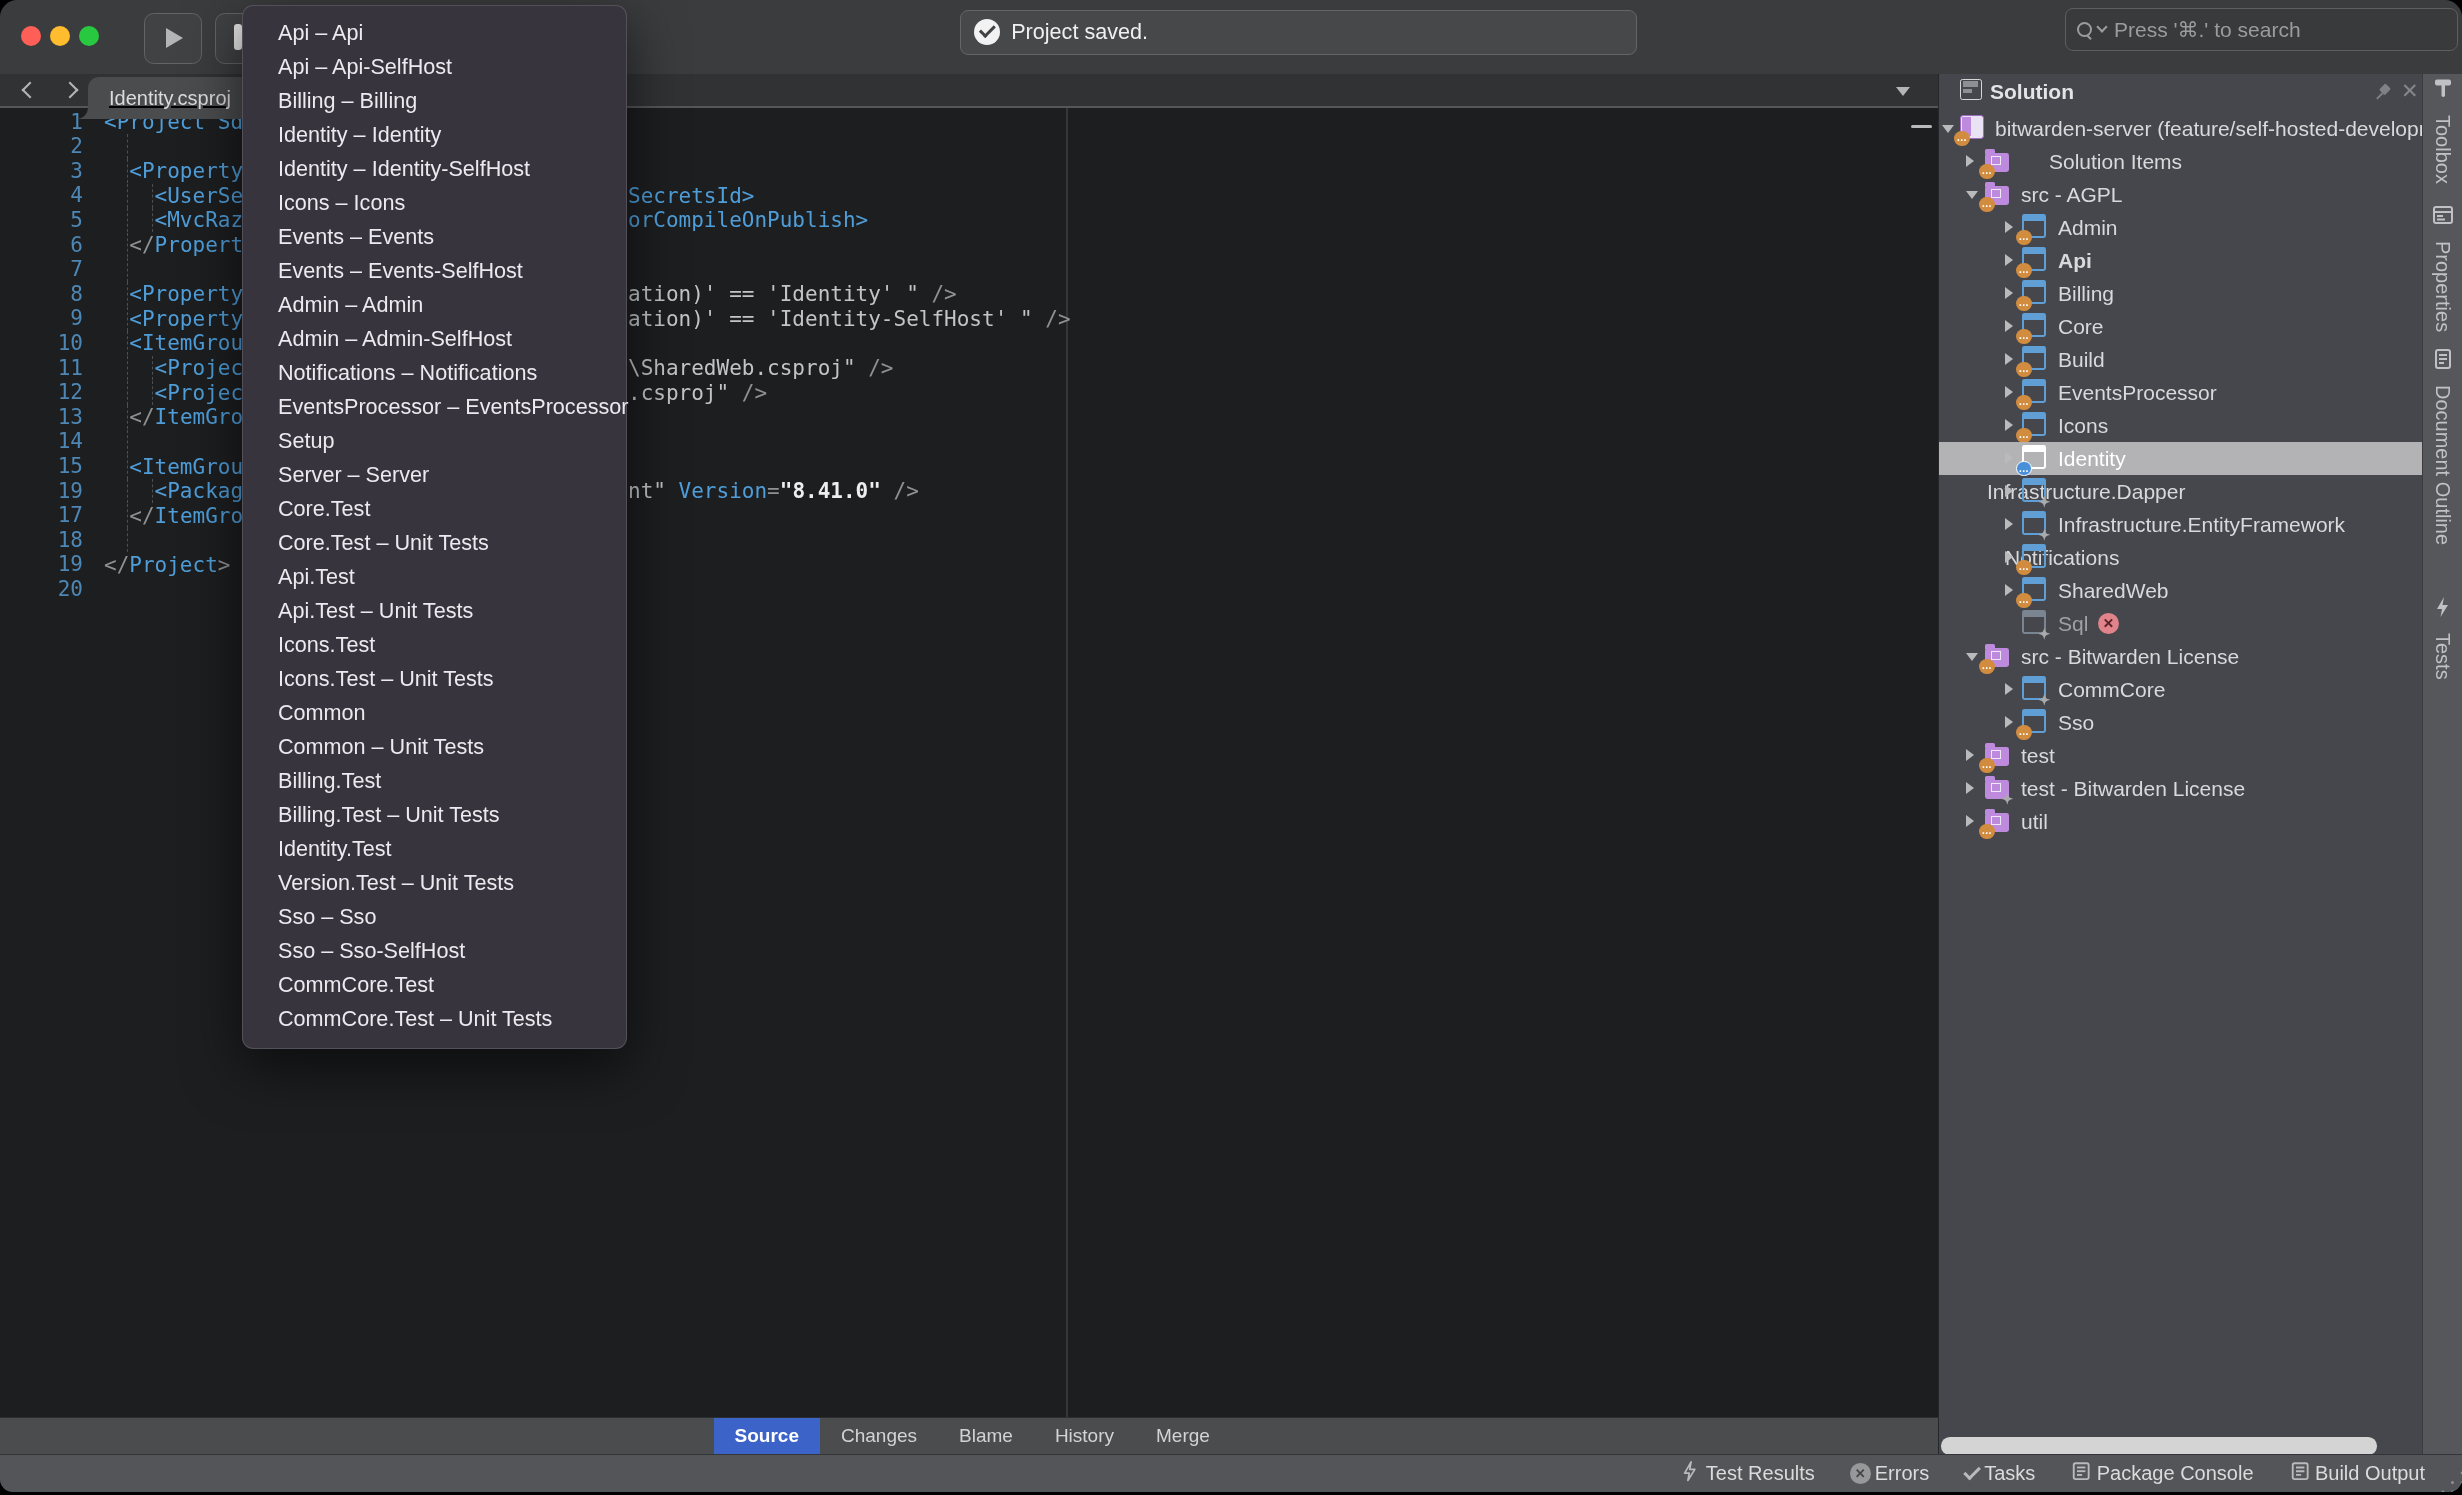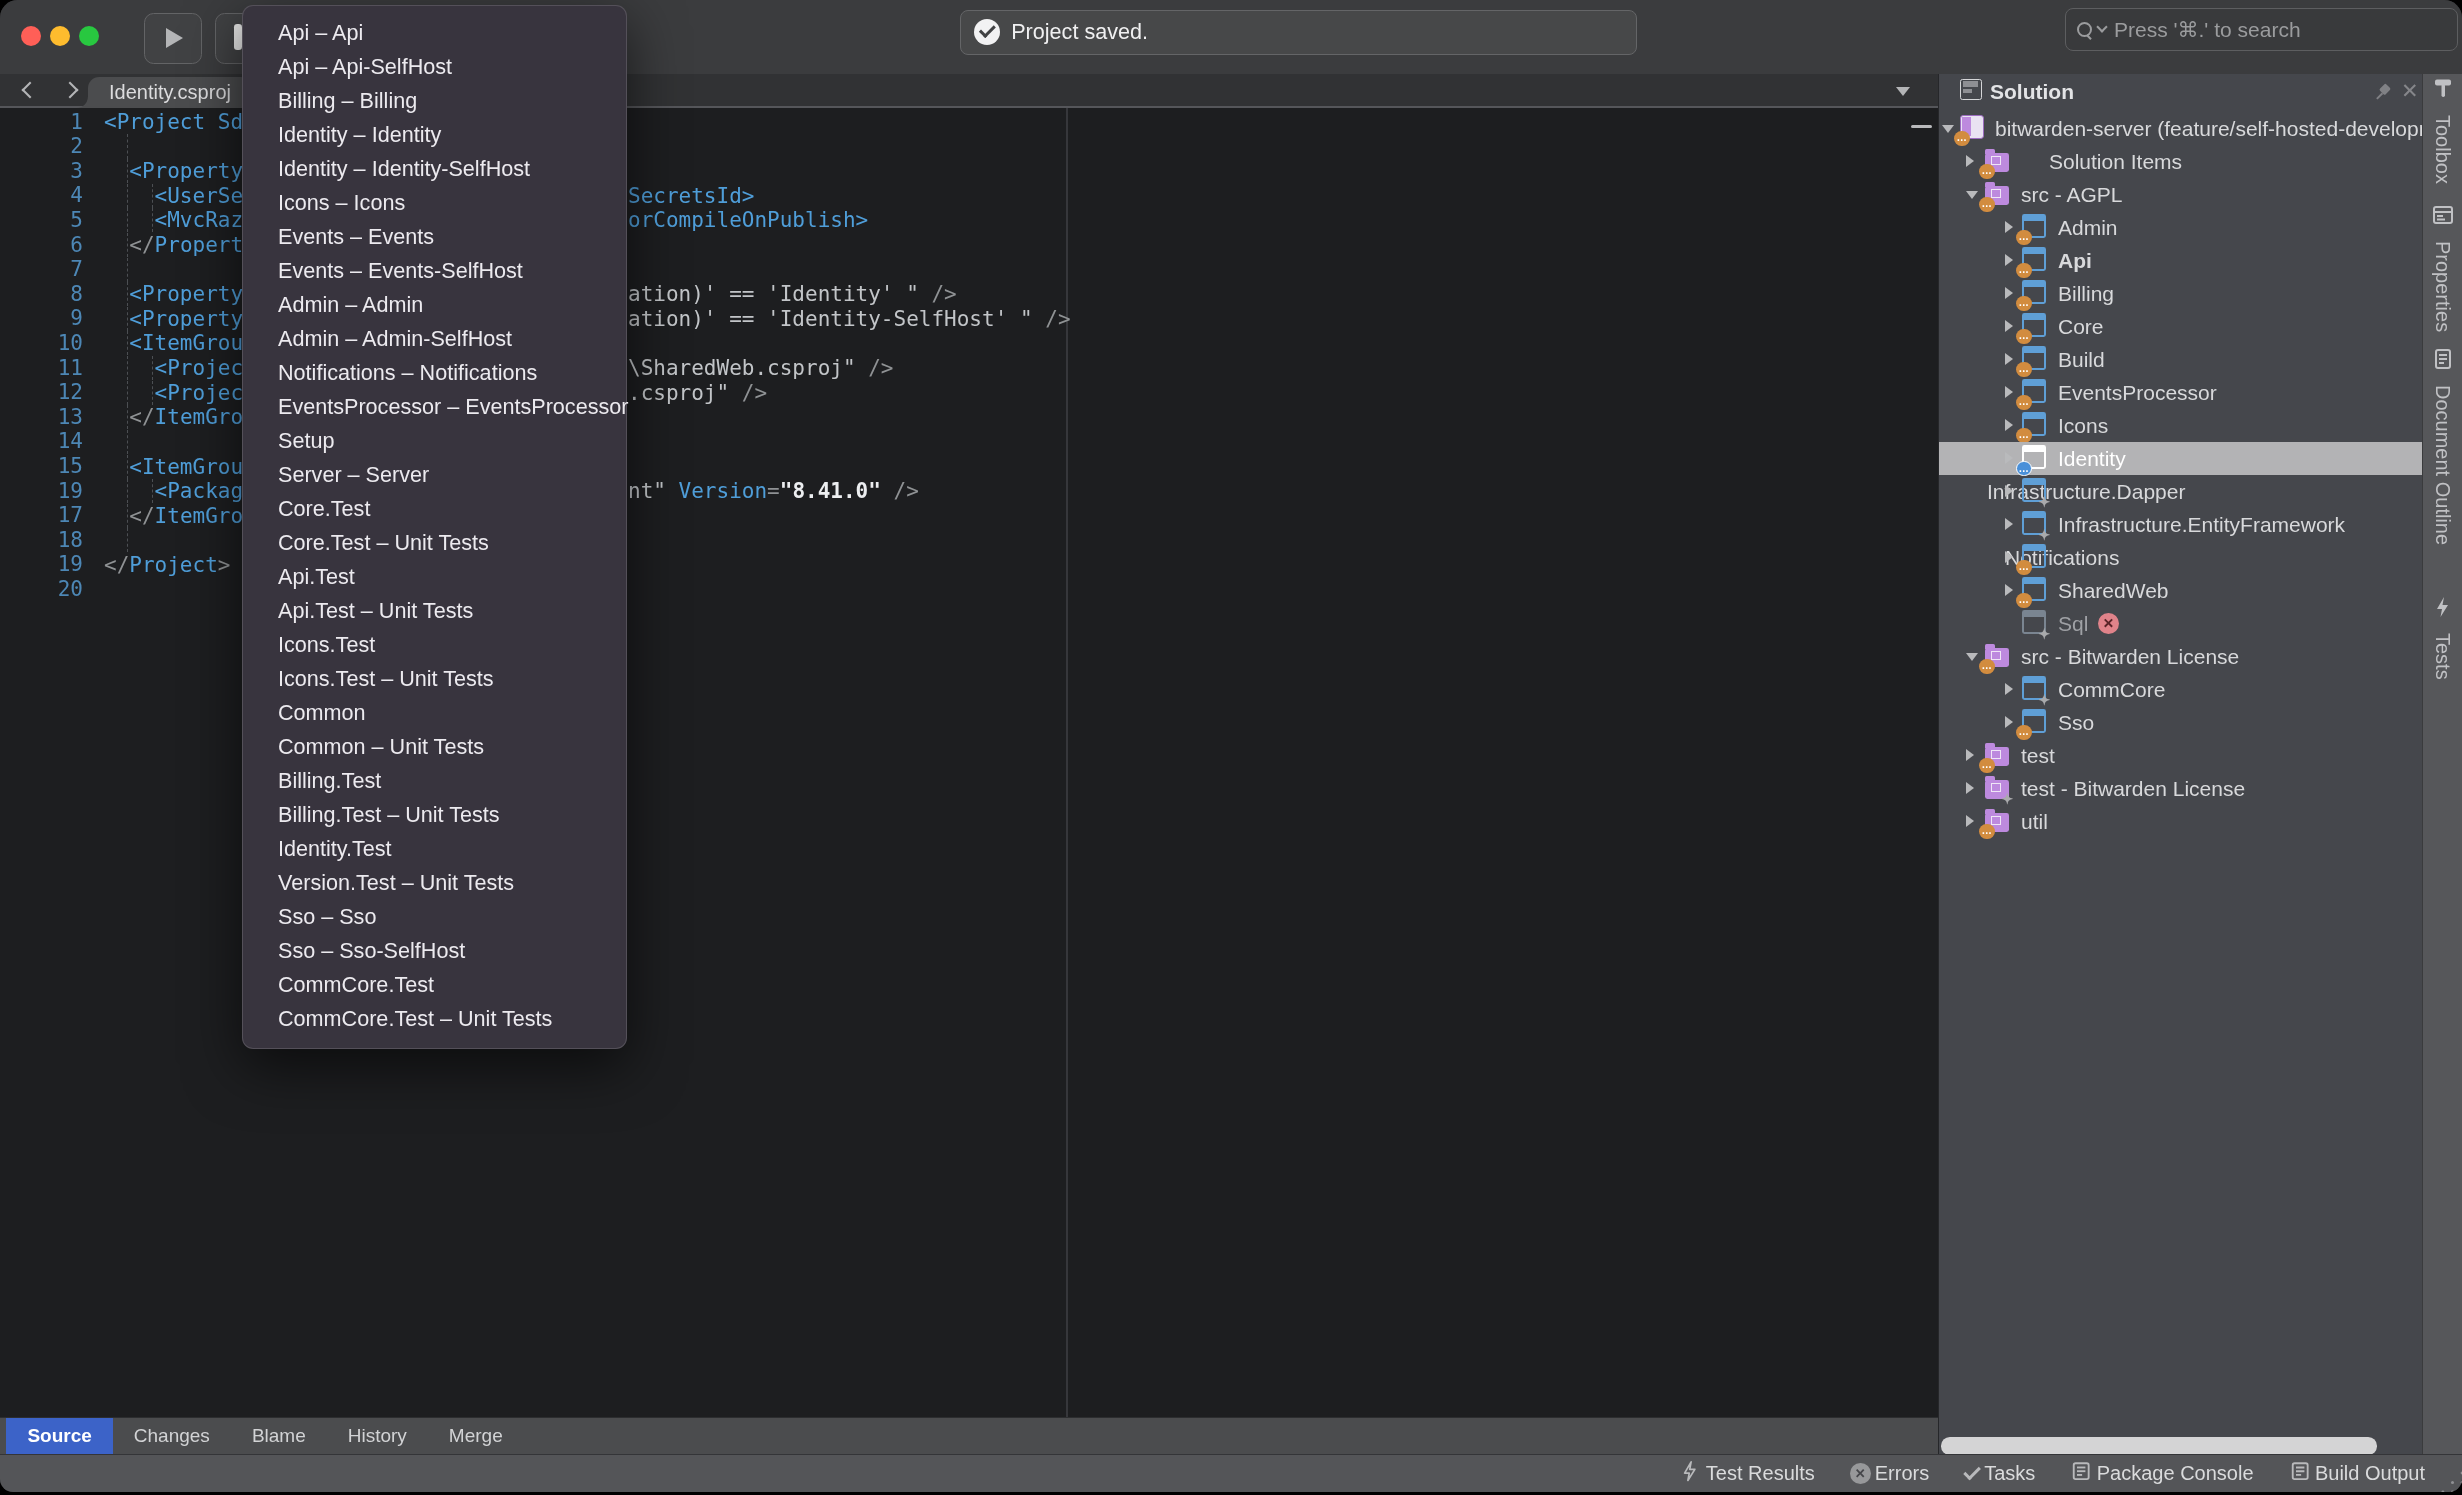--- a/index.html
+++ b/index.html
@@ -31,21 +31,21 @@
   .mag::before{content:'';position:absolute;left:0;top:0;width:11.2px;height:11.2px;border:2.4px solid #9b9c9e;border-radius:50%;}
   .mag::after{content:'';position:absolute;left:11.2px;top:12px;width:2.4px;height:6.4px;background:#9b9c9e;transform:rotate(-45deg);}
   .mag-chev{width:8px;height:8px;border-left:2.4px solid #9b9c9e;border-bottom:2.4px solid #9b9c9e;transform:rotate(-45deg);margin:-4.8px 0 0 -3.2px;flex:0 0 auto;}
   .search-ph{color:#9b9c9e;font-size:21px;}
 
   
   .tabbar{position:absolute;left:0;top:74px;width:1938px;height:34px;background:var(--c-tabbar-bg);border-bottom:2.4px solid #55565a;}
   .chev{position:absolute;top:9.6px;width:12px;height:12px;border-left:2.4px solid #b4b5b7;border-bottom:2.4px solid #b4b5b7;}
   .chev.back{left:24px;transform:rotate(45deg);}
   .chev.fwd{left:64px;transform:rotate(225deg);}
-  .tab{position:absolute;left:88px;top:3.2px;width:164px;height:31px;background:var(--c-tab-active);border-radius:11.2px 11.2px 0 0;display:flex;align-items:center;justify-content:center;}
+  .tab{position:absolute;left:88px;top:3.2px;width:164px;height:42px;background:var(--c-tab-active);border-radius:11.2px 11.2px 0 0;display:flex;align-items:center;justify-content:center;text-decoration:underline;}
   .tab::before{content:'';position:absolute;left:-11.2px;bottom:0;width:11.2px;height:11.2px;background:radial-gradient(circle at 0 0,transparent 10.4px,var(--c-tab-active) 11.2px);}
   .tab::after{content:'';position:absolute;right:-11.2px;bottom:0;width:11.2px;height:11.2px;background:radial-gradient(circle at 11.2px 0,transparent 10.4px,var(--c-tab-active) 11.2px);}
   .tab-label{color:#dcdcde;font-size:20px;font-weight:500;}
   .tab-overflow{position:absolute;left:1896px;top:13px;width:0;height:0;border-left:7.2px solid transparent;border-right:7.2px solid transparent;border-top:9.6px solid #b4b5b7;}
 
   
   .editor{position:absolute;left:0;top:108px;width:1938px;height:1309px;background:var(--c-editor-bg);}
   .ruler{position:absolute;left:1066px;top:0;width:1.6px;height:100%;background:#36373b;}
   .fold-dash{position:absolute;left:1911px;top:17px;width:21px;height:3.2px;border-radius:1.6px;background:#b9babc;}
   .gutter{position:absolute;left:0;top:1.6px;width:83px;font-family:"DejaVu Sans Mono",monospace;font-size:21px;color:var(--c-gutter);text-align:right;}
@@ -100,21 +100,21 @@
   .err-badge{display:inline-block;width:21px;height:21px;border-radius:50%;background:var(--c-error);color:#5a2428;font-size:13.6px;font-weight:bold;text-align:center;line-height:21px;margin-left:9.6px;}
   .panel-scroll{position:absolute;left:1.6px;top:1363px;width:436px;height:17.6px;border-radius:8.8px;background:#d4d4d5;}
 
   
   .strip{position:absolute;left:2422px;top:74px;width:40px;height:1380px;background:var(--c-strip-bg);border-left:1.6px solid #3a3b3d;}
   .strip-item{position:absolute;left:0;width:100%;display:flex;flex-direction:column;align-items:center;gap:11.2px;color:#c0c1c4;}
   .strip-label{writing-mode:vertical-rl;font-size:20px;}
   .strip svg{width:24px;height:24px;}
 
   
-  .bottombar{position:absolute;left:0;top:1417px;width:1938px;height:37px;background:var(--c-bottombar-bg);border-top:1.6px solid #2c2d2f;display:flex;align-items:stretch;}
+  .bottombar{position:absolute;left:0;top:1417px;width:1938px;height:37px;background:var(--c-bottombar-bg);border-top:1.6px solid #2c2d2f;display:flex;align-items:stretch;justify-content:center;}
   .btab{padding:0 21px;display:flex;align-items:center;color:#d2d3d5;font-size:19px;}
   .btab.active{background:var(--c-accent);color:#fff;font-weight:bold;margin-left:6.4px;}
 
   
   .statusbar{position:absolute;left:0;top:1454px;width:2462px;height:38px;background:var(--c-status-bg);border-top:1.6px solid #343538;display:flex;align-items:center;justify-content:flex-end;gap:35px;padding-right:37px;color:#dadbdc;font-size:20px;}
   .status-item{display:flex;align-items:center;gap:4px;}
   .status-item svg{width:22.4px;height:22.4px;}
   .err-circ{width:21px;height:21px;border-radius:50%;background:#97989a;color:#45464a;font-size:13px;font-weight:bold;text-align:center;line-height:21px;}
   .chk{width:16px;height:8.8px;border-left:3.2px solid #b9babc;border-bottom:3.2px solid #b9babc;transform:rotate(-45deg);margin-top:-4.8px;}
   .grip{position:absolute;right:8px;bottom:8px;width:3.2px;height:3.2px;border-radius:50%;background:#8f9093;box-shadow:-9.6px 9.6px 0 #8f9093,0 9.6px 0 #8f9093,9.6px 9.6px 0 #8f9093,9.6px 0 0 #8f9093,9.6px -9.6px 0 #8f9093,19px 19px 0 transparent;}

